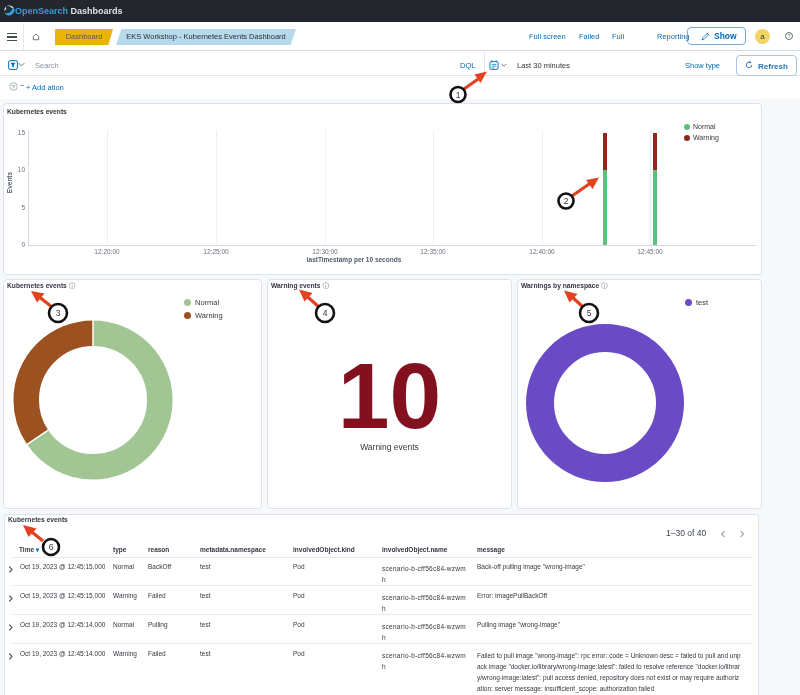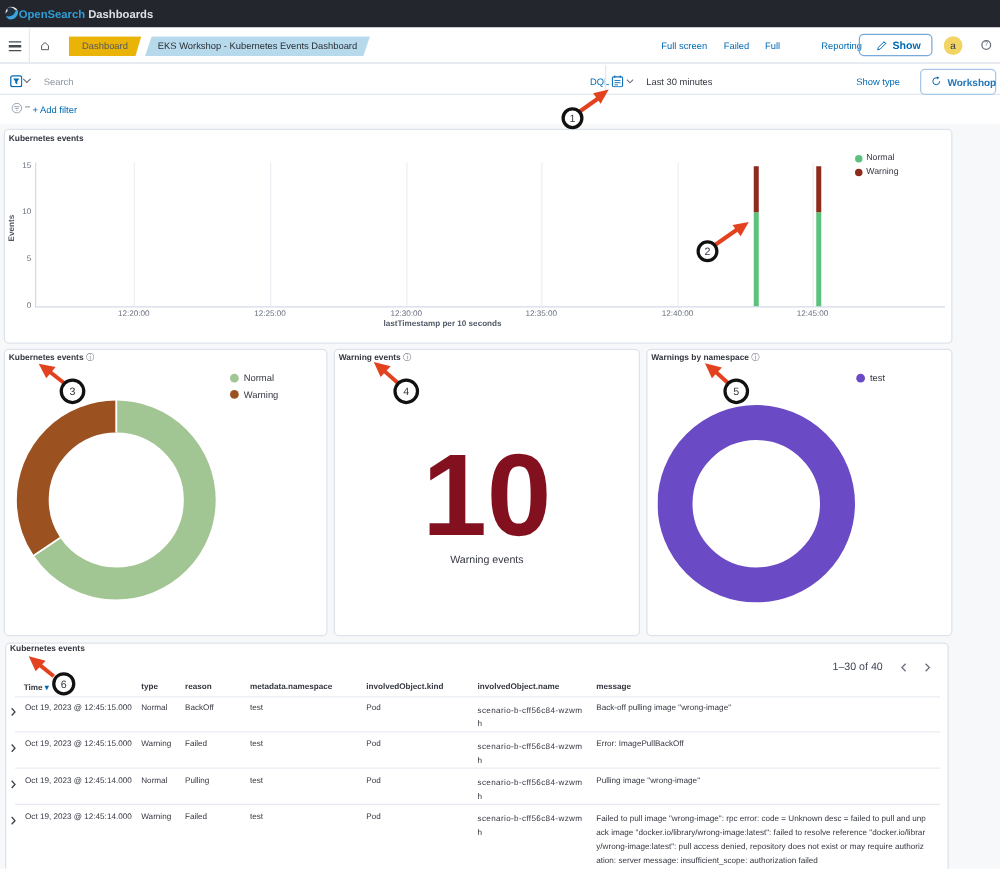--- a/index.html
+++ b/index.html
@@ -83,48 +83,48 @@
 
   <div id="srch"></div>
   <svg class="abs" style="left:8px;top:60px" width="10" height="10" viewBox="0 0 16 16">
     <rect x="1" y="1" width="14" height="14" rx="2.5" fill="none" stroke="#006bb4" stroke-width="1.6"></rect>
     <path d="M4 4.5 H12 L9.3 8 V12 L6.7 10.3 V8 Z" fill="#006bb4"></path>
   </svg>
   <svg class="abs" style="left:18px;top:62px" width="7" height="5" viewBox="0 0 12 8">
     <path d="M1 1.5 L6 6.5 L11 1.5" fill="none" stroke="#69707d" stroke-width="1.6"></path>
   </svg>
   <div class="abs" style="left:35px;top:61px;font-size:7.5px;color:#8b93a2">Search</div>
-  <div class="abs" style="left:472px;top:61px;font-size:7.5px;color:#006bb4">DQL</div>
+  <div class="abs" style="left:460px;top:61px;font-size:7.5px;color:#006bb4">DQL</div>
   <div class="abs" style="left:484px;top:52px;width:1px;height:23px;background:#e3e8ef"></div>
 
   <svg class="abs" style="left:489px;top:60px" width="10" height="10" viewBox="0 0 16 16">
     <rect x="1.5" y="2.5" width="13" height="12.5" rx="1.5" fill="none" stroke="#1272ba" stroke-width="1.5"></rect>
     <path d="M4.5 0.5 V3.5 M11.5 0.5 V3.5" stroke="#1272ba" stroke-width="1.5"></path>
     <path d="M4.2 7 H11.8 M4.2 9.8 H11.8 M4.2 12.6 H8.5" stroke="#1272ba" stroke-width="1.2"></path>
   </svg>
   <svg class="abs" style="left:501px;top:63px" width="6" height="4" viewBox="0 0 12 8">
     <path d="M1 1.5 L6 6.5 L11 1.5" fill="none" stroke="#69707d" stroke-width="1.8"></path>
   </svg>
   <div class="abs" style="left:517px;top:61px;font-size:7.5px;color:#343741">Last 30 minutes</div>
   <div class="abs" style="left:685px;top:61px;font-size:7.5px;color:#006bb4">Show type</div>
 
   <div class="abs" style="left:736px;top:55px;width:61px;height:21px;background:#fff;border:1px solid #a8c7e6;border-radius:4px;"></div>
   <svg class="abs" style="left:745px;top:61px" width="8" height="8" viewBox="0 0 16 16">
     <path d="M13.5 8 A 5.5 5.5 0 1 1 8 2.5 L 10.5 2.5" fill="none" stroke="#006bb4" stroke-width="1.6"></path>
     <path d="M9 0 L13 2.5 L9 5 Z" fill="#006bb4"></path>
   </svg>
-  <div class="abs" style="left:758px;top:61.5px;font-size:8px;font-weight:bold;color:#2276ba">Workshop</div>
+  <div class="abs" style="left:758px;top:61.5px;font-size:8px;font-weight:bold;color:#2276ba">Refresh</div>
 
   <div id="fltr"></div>
   <svg class="abs" style="left:9px;top:82px" width="9" height="9" viewBox="0 0 16 16">
     <circle cx="8" cy="8" r="6.8" fill="none" stroke="#98a2b3" stroke-width="1.4"></circle>
     <path d="M4 6 H12 M5.5 8.5 H10.5 M7 11 H9" stroke="#98a2b3" stroke-width="1.3"></path>
   </svg>
   <div class="abs" style="left:20px;top:85px;width:4px;height:1px;background:#98a2b3"></div>
-  <div class="abs" style="left:26px;top:82.5px;font-size:7.5px;color:#006bb4">+ Add filter</div>
+  <div class="abs" style="left:26px;top:82.5px;font-size:7.5px;color:#006bb4">+ Add ation</div>
 
   <div id="dash"></div>
 
   <div class="panel" style="left:3px;top:103px;width:759px;height:172px"></div>
   <div class="ptitle" style="left:7px;top:108px">Kubernetes events</div>
 
   <div class="yl" style="left:11px;top:129px">15</div>
   <div class="yl" style="left:11px;top:166px">10</div>
   <div class="yl" style="left:11px;top:204px">5</div>
   <div class="yl" style="left:11px;top:241px">0</div>

